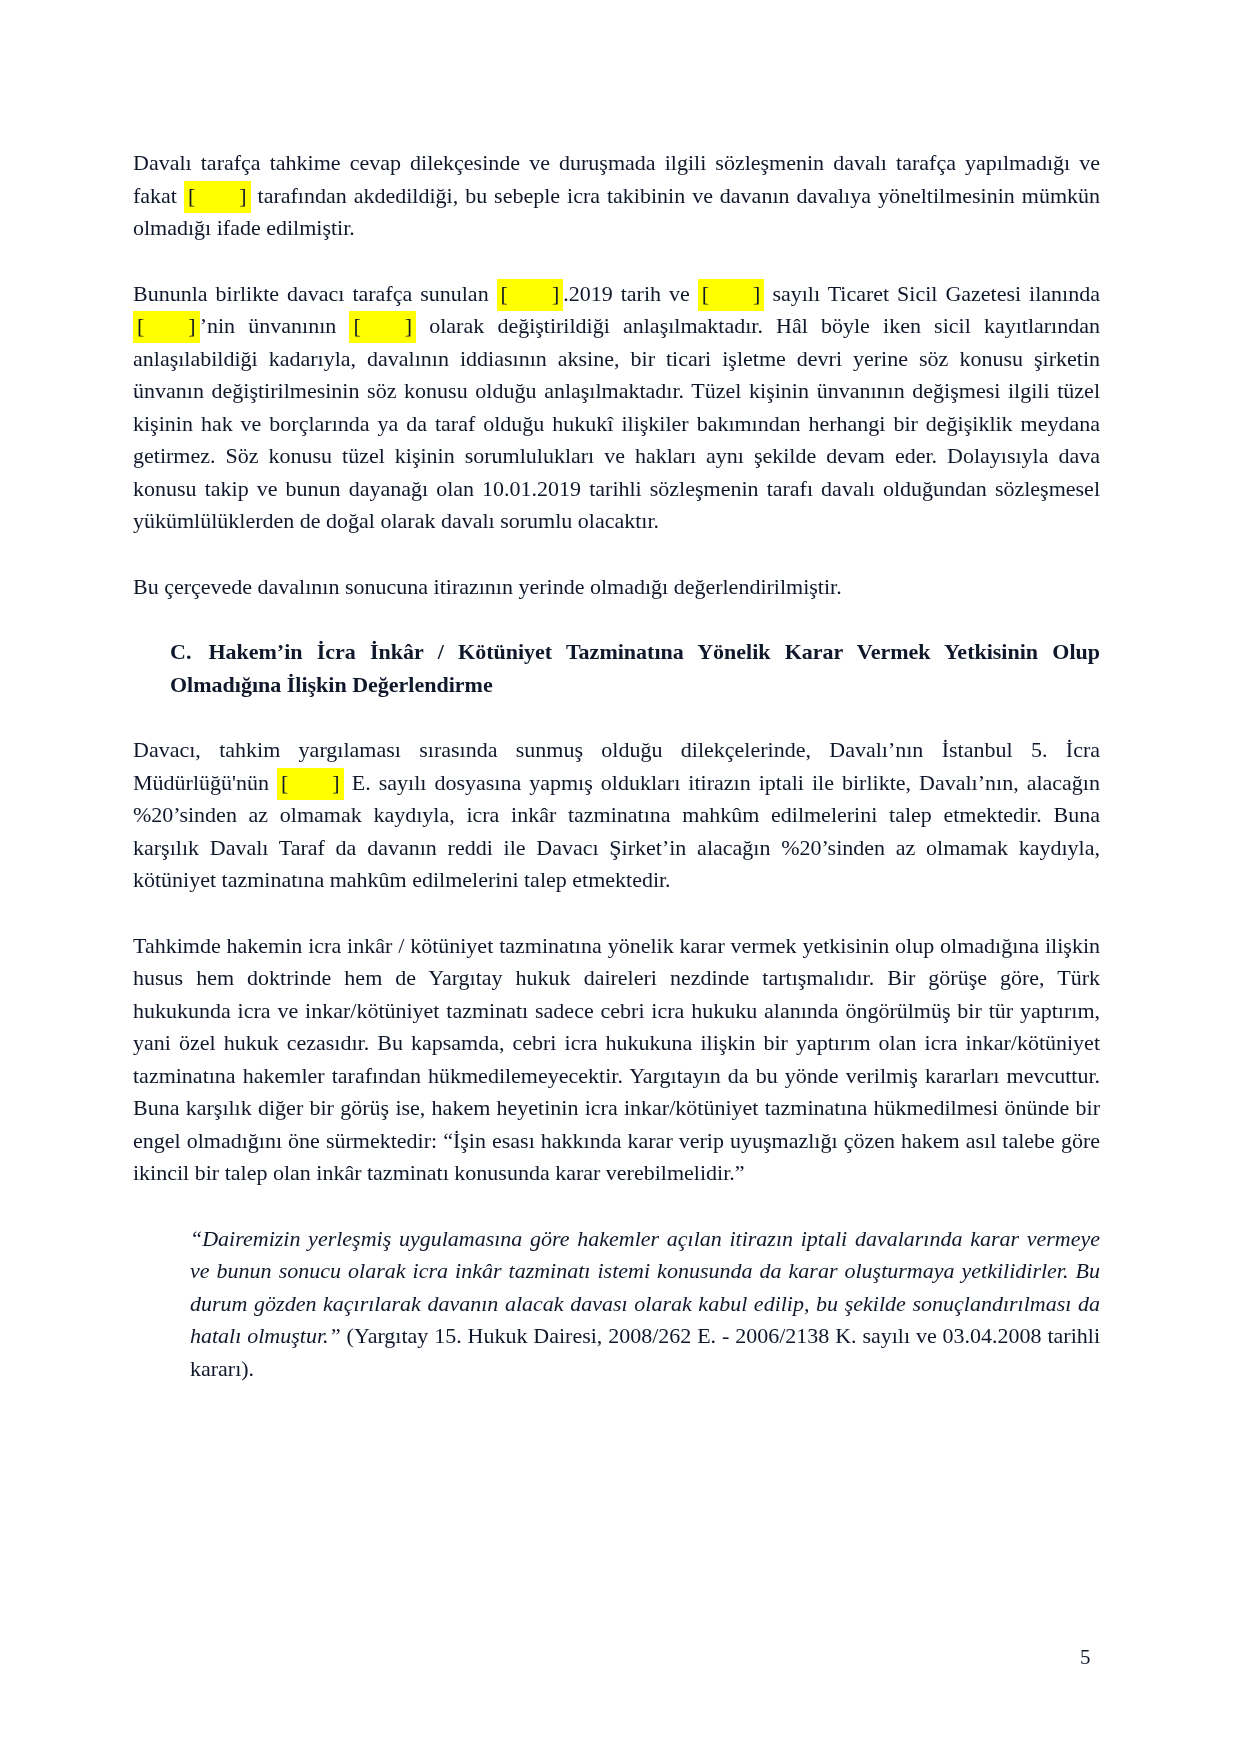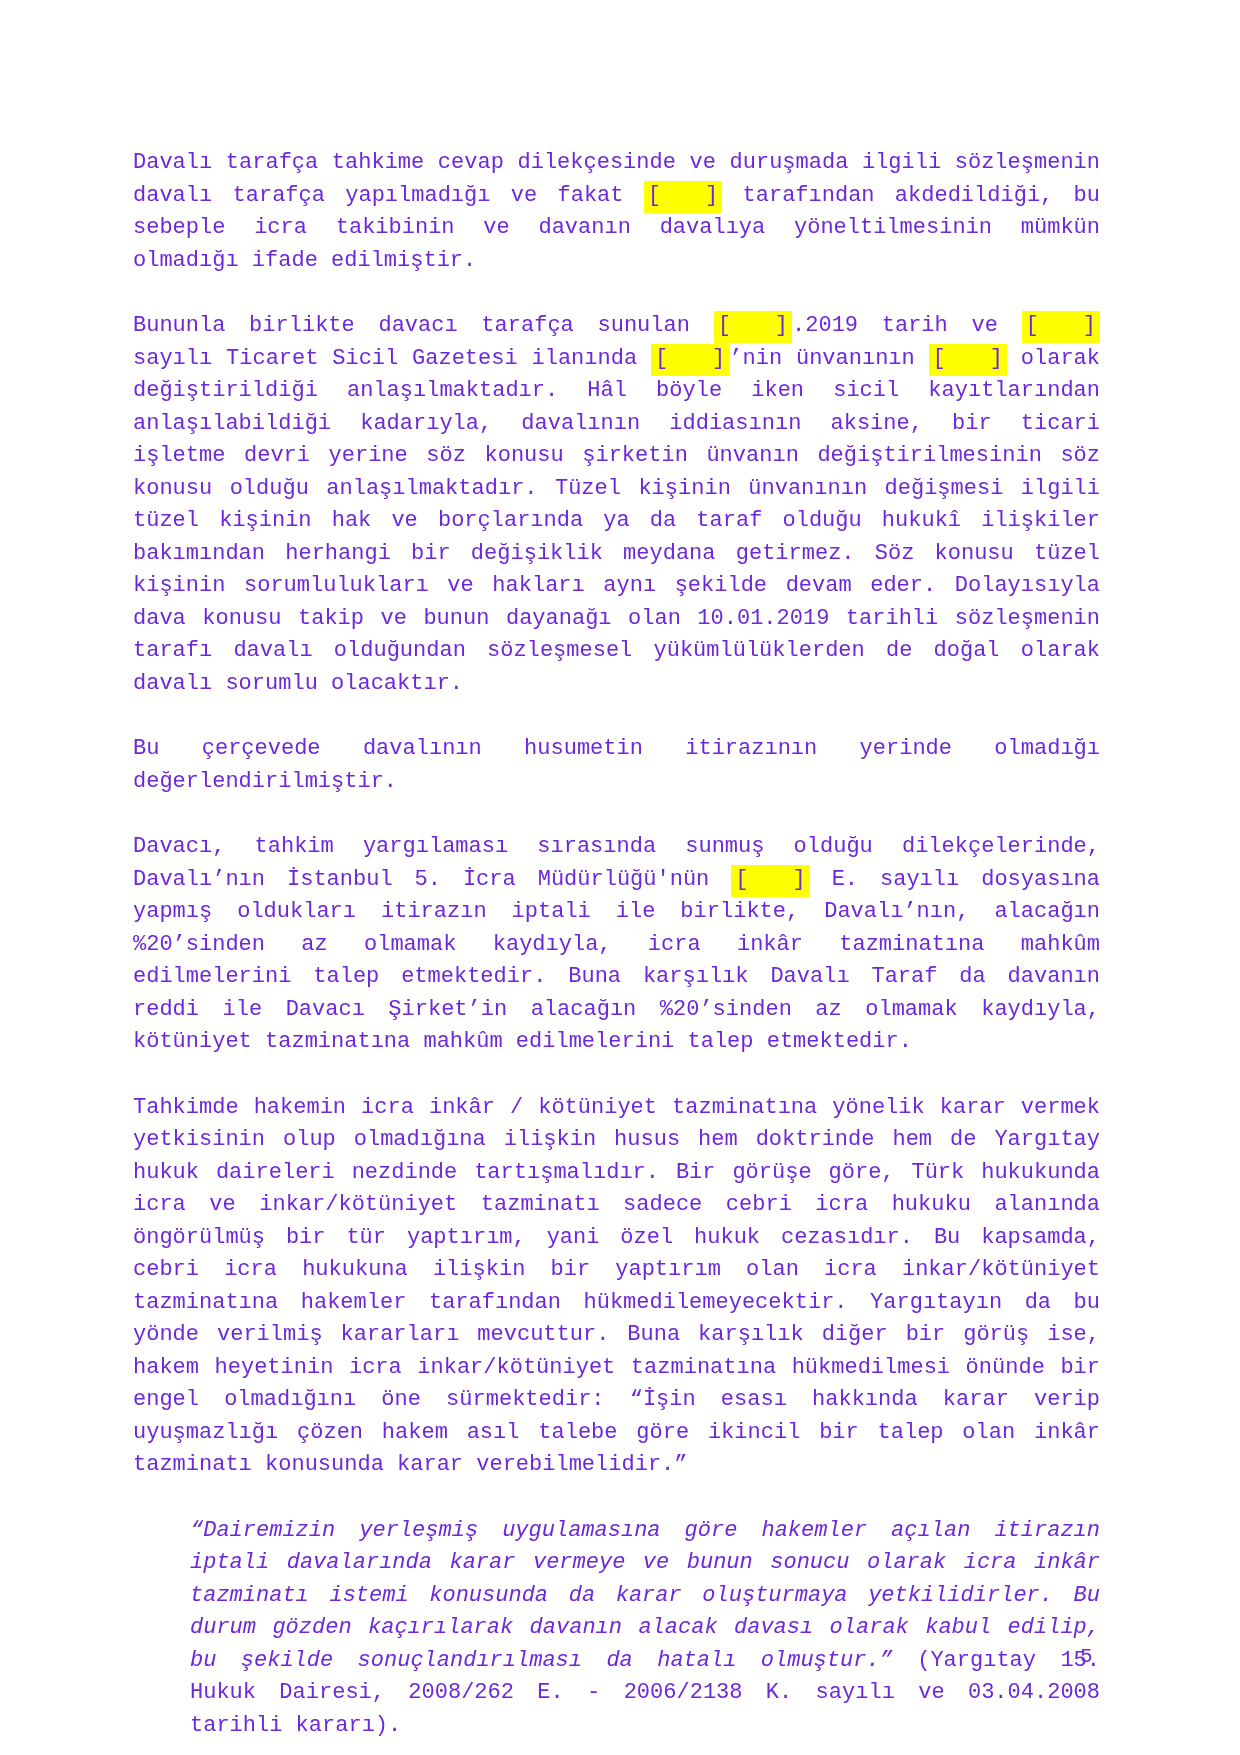--- a/index.html
+++ b/index.html
@@ -5,22 +5,22 @@
   html, body {
     margin: 0;
     padding: 0;
     background: #ffffff;
   }
   .page {
     position: relative;
     width: 1240px;
     height: 1755px;
     background: #ffffff;
-    color: #6d28d9;
-    font-family: Liberation Mono, monospace;
+    color: #0f172a;
+    font-family: Liberation Serif, serif;
     overflow: hidden;
   }
   .doc-body {
     position: absolute;
     left: 133px;
     top: 147px;
     width: 967px;
     font-size: 22px;
     line-height: 32.5px;
     text-align: justify;
@@ -62,22 +62,23 @@
 </head>
 <body>
 
 <div class="page">
   <div class="doc-body">
 
     <p class="para"><span>Davalı tarafça tahkime cevap dilekçesinde ve duruşmada ilgili sözleşmenin davalı tarafça yapılmadığı ve fakat </span><span class="redaction"><span>[</span><span class="redaction-gap"></span><span>]</span></span><span> tarafından akdedildiği, bu sebeple icra takibinin ve davanın davalıya yöneltilmesinin mümkün olmadığı ifade edilmiştir.</span></p>
 
     <p class="para"><span>Bununla birlikte davacı tarafça sunulan </span><span class="redaction"><span>[</span><span class="redaction-gap"></span><span>]</span></span><span>.2019 tarih ve </span><span class="redaction"><span>[</span><span class="redaction-gap"></span><span>]</span></span><span> sayılı Ticaret Sicil Gazetesi ilanında </span><span class="redaction"><span>[</span><span class="redaction-gap"></span><span>]</span></span><span>’nin ünvanının </span><span class="redaction"><span>[</span><span class="redaction-gap"></span><span>]</span></span><span> olarak değiştirildiği anlaşılmaktadır. Hâl böyle iken sicil kayıtlarından anlaşılabildiği kadarıyla, davalının iddiasının aksine, bir ticari işletme devri yerine söz konusu şirketin ünvanın değiştirilmesinin söz konusu olduğu anlaşılmaktadır. Tüzel kişinin ünvanının değişmesi ilgili tüzel kişinin hak ve borçlarında ya da taraf olduğu hukukî ilişkiler bakımından herhangi bir değişiklik meydana getirmez. Söz konusu tüzel kişinin sorumlulukları ve hakları aynı şekilde devam eder. Dolayısıyla dava konusu takip ve bunun dayanağı olan 10.01.2019 tarihli sözleşmenin tarafı davalı olduğundan sözleşmesel yükümlülüklerden de doğal olarak davalı sorumlu olacaktır.</span></p>
 
-    <p class="para"><span>Bu çerçevede davalının husumetin itirazının yerinde olmadığı değerlendirilmiştir.</span></p>
+    <p class="para"><span>Bu çerçevede davalının sonucuna itirazının yerinde olmadığı değerlendirilmiştir.</span></p>
 
+    <p class="para heading"><span>C.</span><span class="heading-gap"></span><span>Hakem’in İcra İnkâr / Kötüniyet Tazminatına Yönelik Karar Vermek Yetkisinin Olup Olmadığına İlişkin Değerlendirme</span></p>
 
     <p class="para"><span>Davacı, tahkim yargılaması sırasında sunmuş olduğu dilekçelerinde, Davalı’nın İstanbul 5. İcra Müdürlüğü'nün </span><span class="redaction"><span>[</span><span class="redaction-gap"></span><span>]</span></span><span> E. sayılı dosyasına yapmış oldukları itirazın iptali ile birlikte, Davalı’nın, alacağın %20’sinden az olmamak kaydıyla, icra inkâr tazminatına mahkûm edilmelerini talep etmektedir. Buna karşılık Davalı Taraf da davanın reddi ile Davacı Şirket’in alacağın %20’sinden az olmamak kaydıyla, kötüniyet tazminatına mahkûm edilmelerini talep etmektedir.</span></p>
 
     <p class="para"><span>Tahkimde hakemin icra inkâr / kötüniyet tazminatına yönelik karar vermek yetkisinin olup olmadığına ilişkin husus hem doktrinde hem de Yargıtay hukuk daireleri nezdinde tartışmalıdır. Bir görüşe göre, Türk hukukunda icra ve inkar/kötüniyet tazminatı sadece cebri icra hukuku alanında öngörülmüş bir tür yaptırım, yani özel hukuk cezasıdır. Bu kapsamda, cebri icra hukukuna ilişkin bir yaptırım olan icra inkar/kötüniyet tazminatına hakemler tarafından hükmedilemeyecektir. Yargıtayın da bu yönde verilmiş kararları mevcuttur. Buna karşılık diğer bir görüş ise, hakem heyetinin icra inkar/kötüniyet tazminatına hükmedilmesi önünde bir engel olmadığını öne sürmektedir: “İşin esası hakkında karar verip uyuşmazlığı çözen hakem asıl talebe göre ikincil bir talep olan inkâr tazminatı konusunda karar verebilmelidir.”</span></p>
 
 
     <p class="para quote"><span class="italic">“Dairemizin yerleşmiş uygulamasına göre hakemler açılan itirazın iptali davalarında karar vermeye ve bunun sonucu olarak icra inkâr tazminatı istemi konusunda da karar oluşturmaya yetkilidirler. Bu durum gözden kaçırılarak davanın alacak davası olarak kabul edilip, bu şekilde sonuçlandırılması da hatalı olmuştur.”</span><span> (Yargıtay 15. Hukuk Dairesi, 2008/262 E. - 2006/2138 K. sayılı ve 03.04.2008 tarihli kararı).</span></p>
 
   </div>
 

